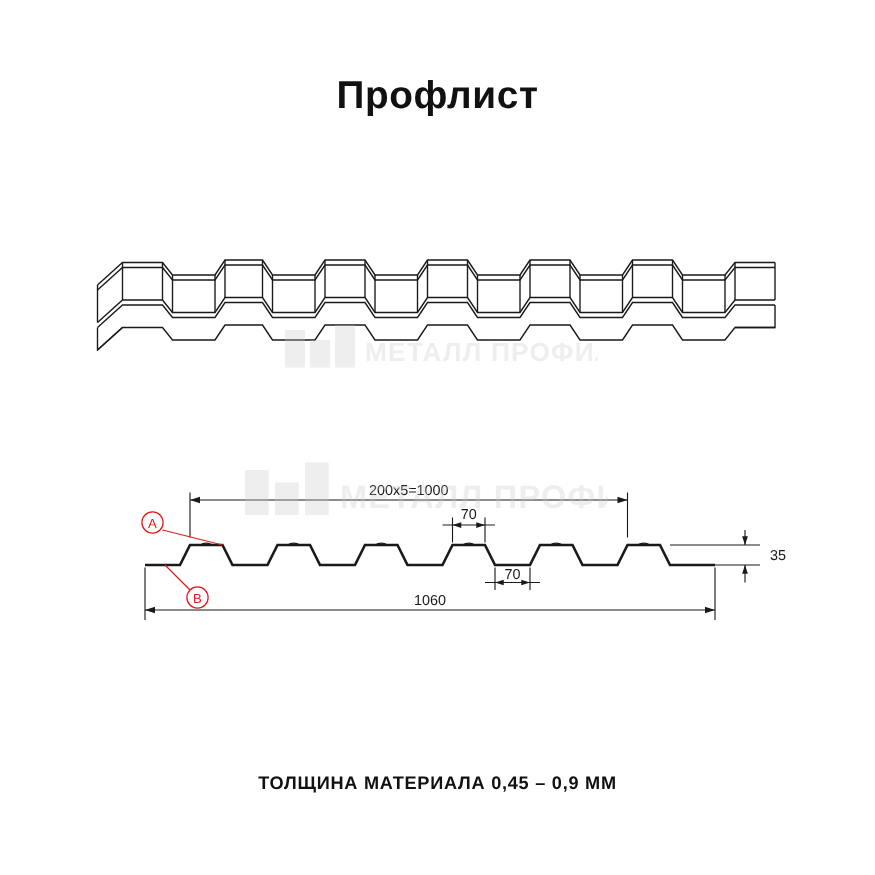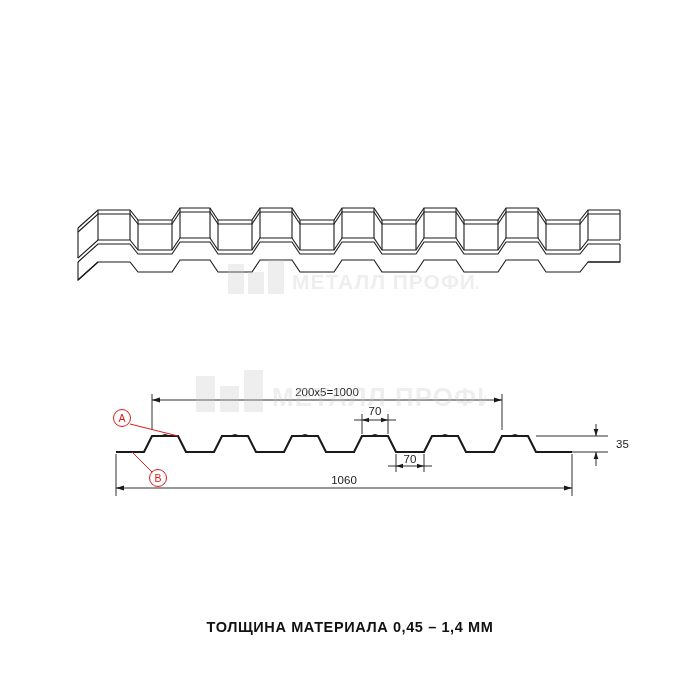--- a/index.html
+++ b/index.html
@@ -78,20 +78,21 @@
   svg { display: block; }
   .lbl {
     font-family: "Liberation Sans", sans-serif;
   }
 </style>
 </head>
 <body>
 
 <div class="page">
 
+  <div class="title">Профлист</div>
 
   <div class="iso-wrap">
     <svg width="580" height="140" viewBox="0 0 580 140">
       <g fill="none" stroke="#1a1a1a" stroke-width="1.1" stroke-linejoin="miter" stroke-linecap="butt">
 
         <path d="M18 48 L38 30 L70 30 L78 40 L112 40 L120 28 L150 28 L158 40 L192 40 L200 28 L232 28 L240 40 L274 40 L282 28 L314 28 L322 40 L356 40 L364 28 L396 28 L404 40 L438 40 L446 28 L478 28 L486 40 L520 40 L528 30 L560 30"></path>
 
         <path d="M18 52 L38 34 L70 34 L78 44 L112 44 L120 32 L150 32 L158 44 L192 44 L200 32 L232 32 L240 44 L274 44 L282 32 L314 32 L322 44 L356 44 L364 32 L396 32 L404 44 L438 44 L446 32 L478 32 L486 44 L520 44 L528 34 L560 34"></path>
 
         <path d="M18 48 L18 78"></path>
@@ -242,15 +243,15 @@
     <svg width="290" height="54" viewBox="0 0 290 54">
       <g fill="#c9c9c9">
         <rect x="0" y="8" width="19" height="36"></rect>
         <rect x="24" y="18" width="19" height="26"></rect>
         <rect x="48" y="2" width="19" height="42"></rect>
       </g>
       <text x="76" y="38" font-family="Liberation Sans, sans-serif" font-size="26" font-weight="bold" fill="#c9c9c9" letter-spacing="1">МЕТАЛЛ ПРОФИЛЬ</text>
     </svg>
   </div>
 
-  <div class="footnote">ТОЛЩИНА МАТЕРИАЛА 0,45 – 1,4 ММ</div>
+  <div class="footnote">ТОЛЩИНА МАТЕРИАЛА 0,45 – 0,9 ММ</div>
 
 </div>
 
 </body></html>

